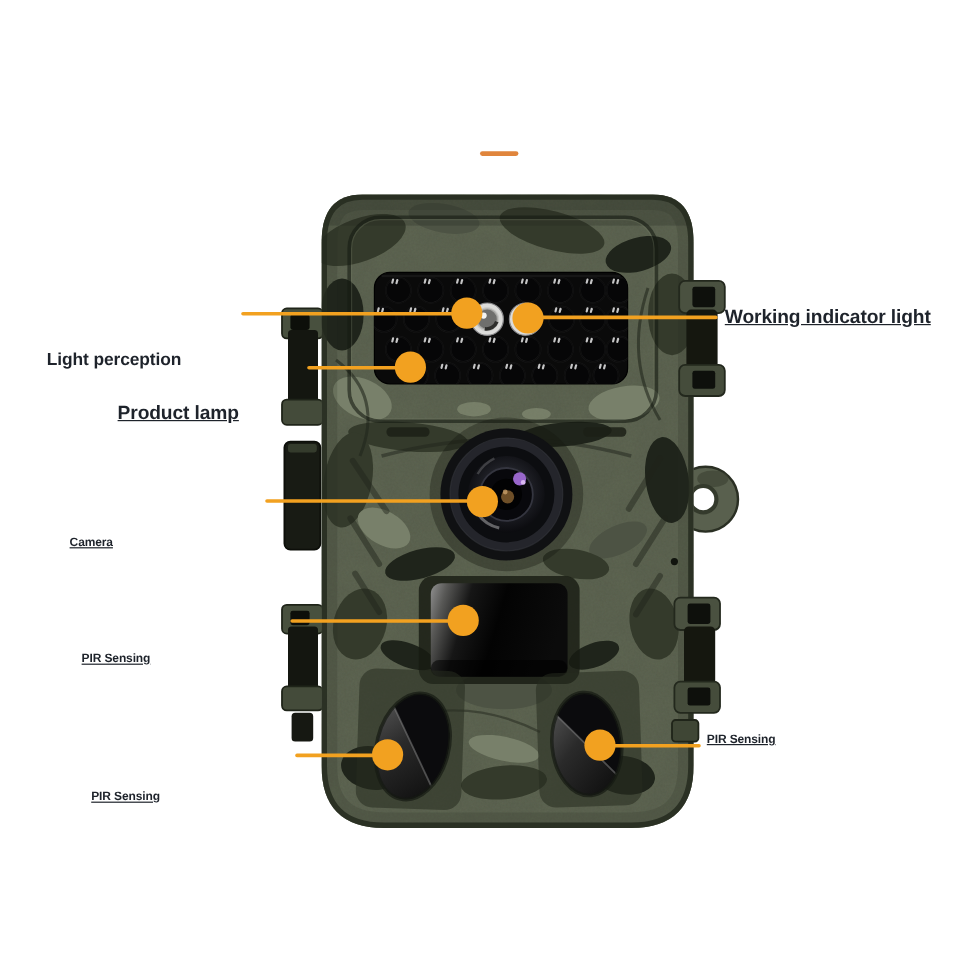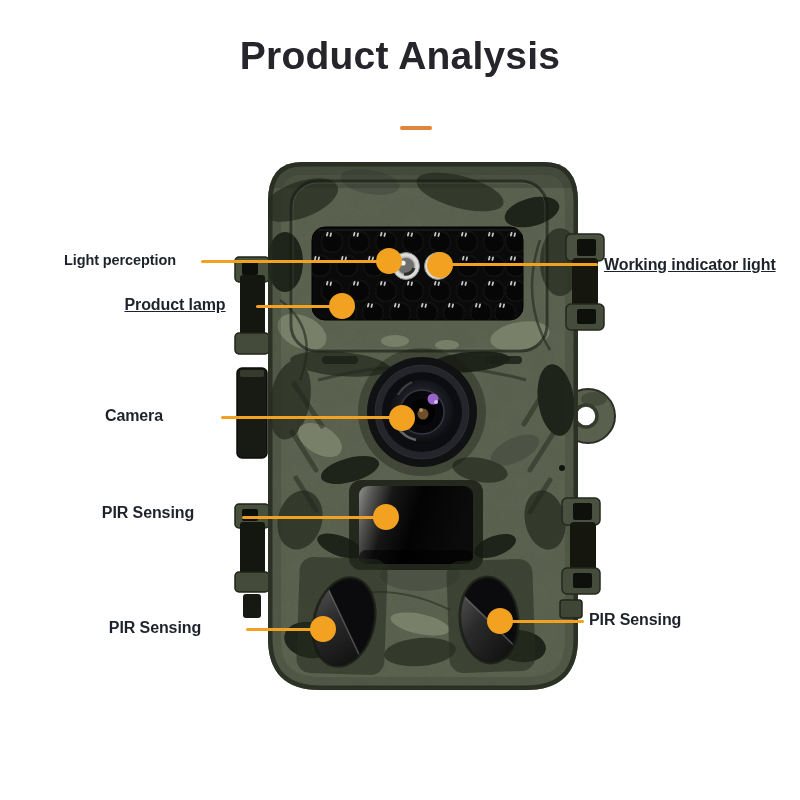--- a/index.html
+++ b/index.html
@@ -16,38 +16,37 @@
   }
   .title-dash {
     position:absolute; left:400px; top:126px; width:32px; height:4px;
     background:var(--dash,#e0853c); border-radius:2px;
   }
   .illustration { position:absolute; inset:0; }
   .callout-label {
     position:absolute; font-weight:700; white-space:nowrap;
     color:var(--label-color,#1e232b); font-size:14.5px; letter-spacing:-0.1px;
   }
-  .align-r { text-align:center; }
+  .align-r { text-align:left;margin-top:40px; }
   .callout-line {
     position:absolute; height:3px; border-radius:2px;
     background:var(--accent,#f2a120);
   }
   .callout-dot {
     position:absolute; width:26px; height:26px; border-radius:50%;
     background:var(--accent,#f2a120);
   }
   .fs13 { font-size:16px;text-decoration:underline; }
-  .fs16 { font-size:16px; }
+  .fs16 { font-size:10px;text-decoration:underline; }
 </style>
 </head>
 <body>
 
 <div class="stage">
 
-  <h1 class="title">Product Analysis</h1>
   <div class="title-dash"></div>
 
   <svg class="illustration" viewBox="0 0 800 800">
     <defs>
       <path id="bodyPath" d="M302,162 H544 Q578,162 578,202 V638 Q578,690 526,690 H320 Q268,690 268,638 V202 Q268,162 302,162 Z"></path>
       <clipPath id="bodyClip">
           <use href="#bodyPath"></use>
         </clipPath>
       <clipPath id="panelClip">
           <rect x="312" y="227" width="211" height="93" rx="13"></rect>

